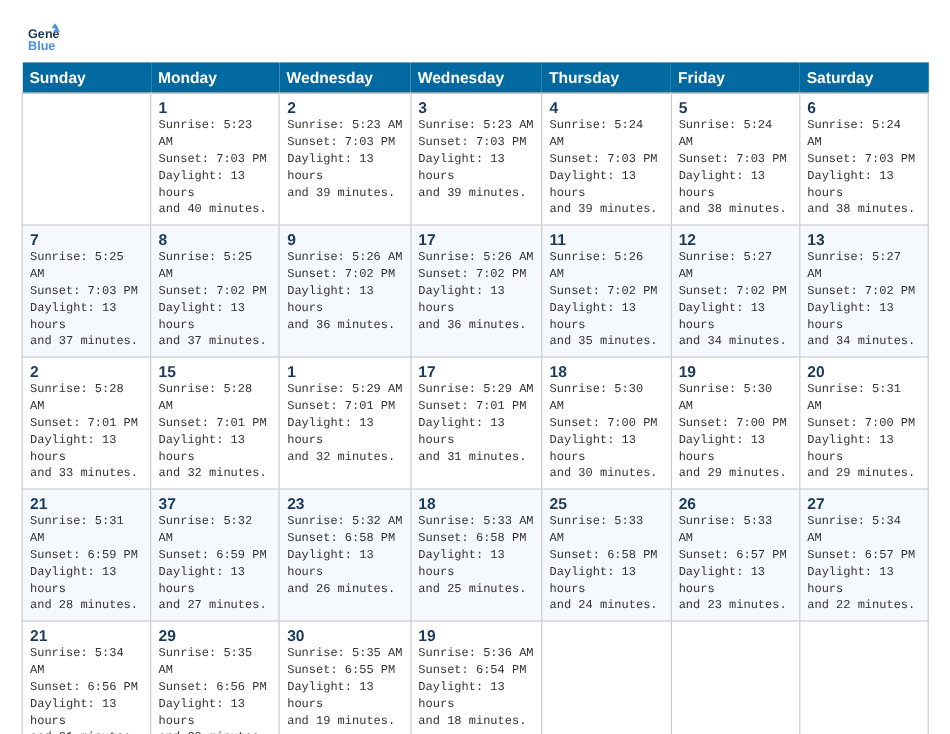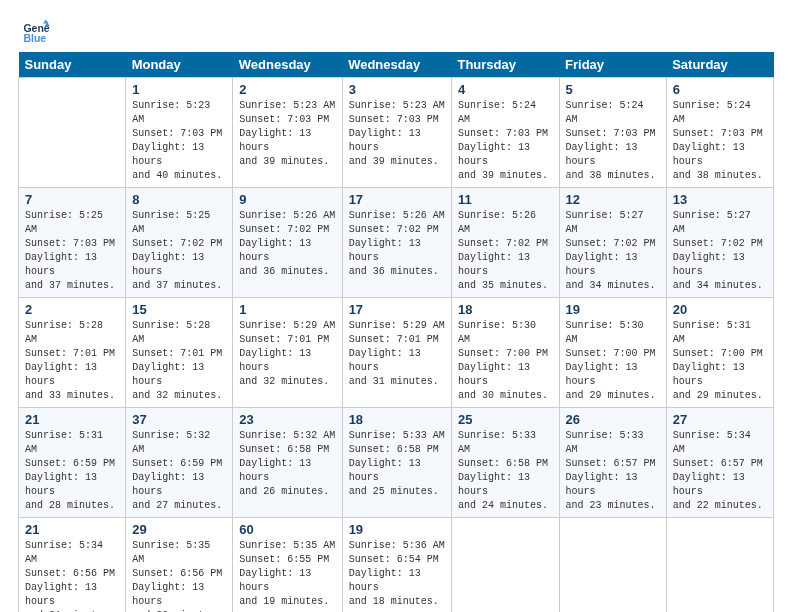--- a/index.html
+++ b/index.html
@@ -238,21 +238,21 @@
         <tr>
           <td>
             <span class="day-number">21</span>
             <div class="day-info">Sunrise: 5:34 AM<br>Sunset: 6:56 PM<br>Daylight: 13 hours<br>and 21 minutes.</div>
           </td>
           <td>
             <span class="day-number">29</span>
             <div class="day-info">Sunrise: 5:35 AM<br>Sunset: 6:56 PM<br>Daylight: 13 hours<br>and 20 minutes.</div>
           </td>
           <td>
-            <span class="day-number">60</span>
+            <span class="day-number">30</span>
             <div class="day-info">Sunrise: 5:35 AM<br>Sunset: 6:55 PM<br>Daylight: 13 hours<br>and 19 minutes.</div>
           </td>
           <td>
             <span class="day-number">19</span>
             <div class="day-info">Sunrise: 5:36 AM<br>Sunset: 6:54 PM<br>Daylight: 13 hours<br>and 18 minutes.</div>
           </td>
           <td class="empty-cell"></td>
           <td class="empty-cell"></td>
           <td class="empty-cell"></td>
         </tr>

